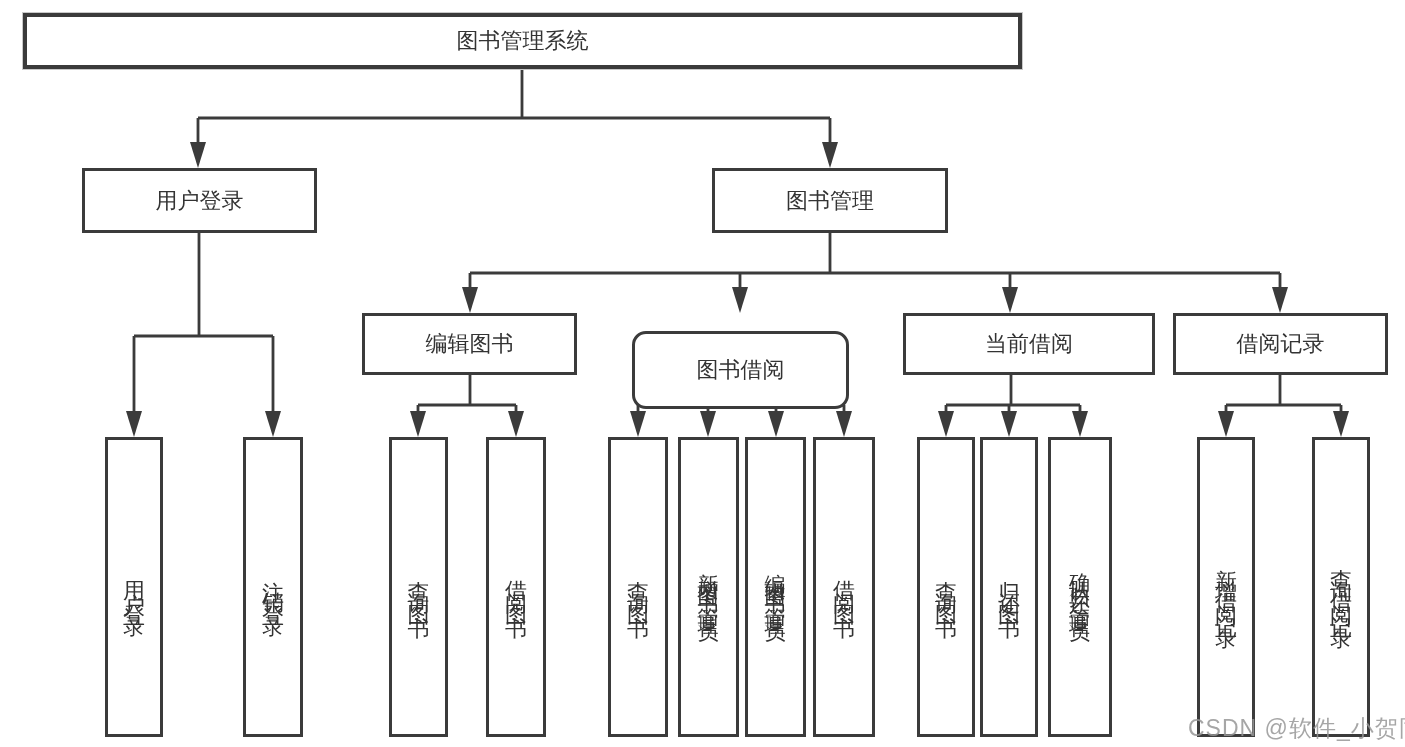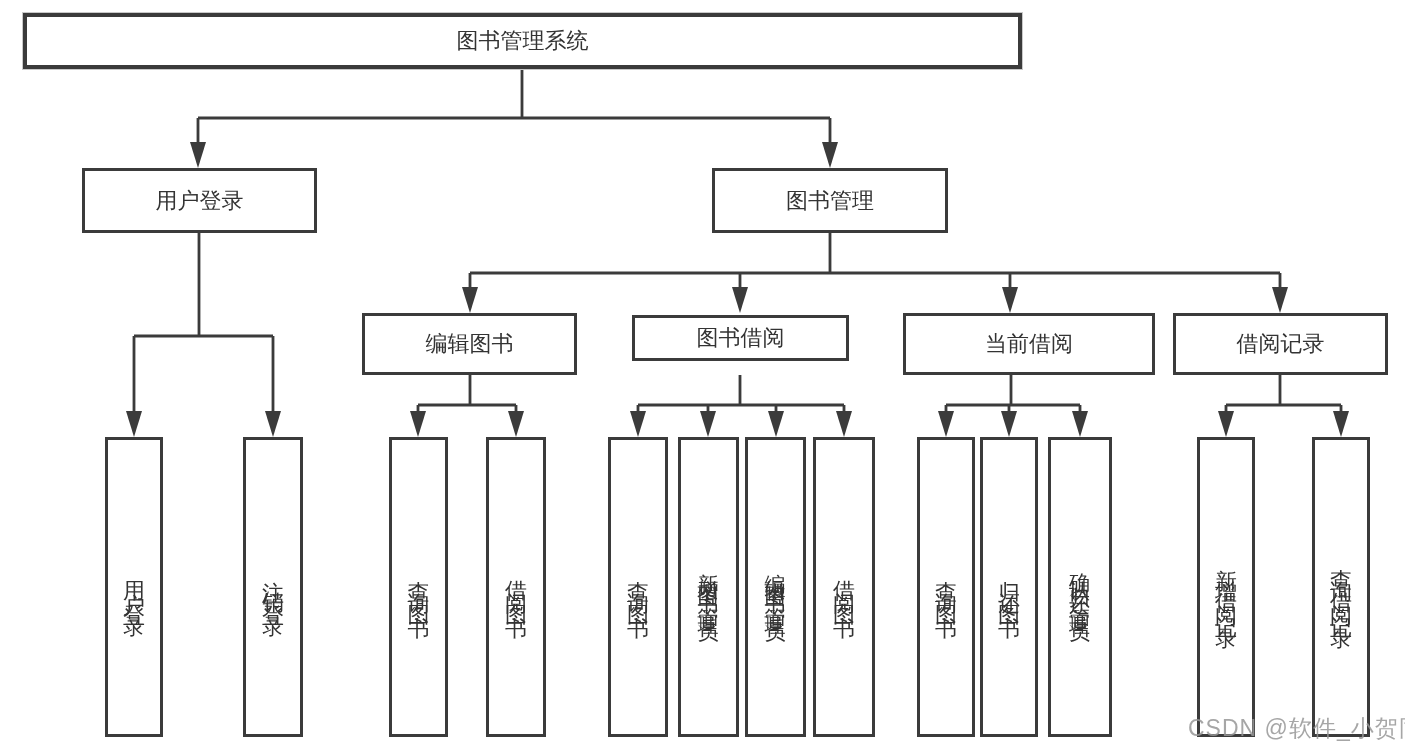--- a/index.html
+++ b/index.html
@@ -96,21 +96,21 @@
       <polygon points="1333,411 1349,411 1341,437"></polygon>
     </g>
   </svg>
 
   <div class="node root" style="left:23px; top:13px; width:999px; height:56px;">图书管理系统</div>
 
   <div class="node" style="left:82px; top:168px; width:235px; height:65px;">用户登录</div>
   <div class="node" style="left:712px; top:168px; width:236px; height:65px;">图书管理</div>
 
   <div class="node" style="left:362px; top:313px; width:215px; height:62px;">编辑图书</div>
-  <div class="node" style="left:632px; top:315px; width:217px; height:46px;">图书借阅</div>
+  <div class="node" style="left:632px; top:331px; width:217px; height:78px;border-radius:14px;">图书借阅</div>
   <div class="node" style="left:903px; top:313px; width:252px; height:62px;">当前借阅</div>
   <div class="node" style="left:1173px; top:313px; width:215px; height:62px;text-align:center;">借阅记录</div>
 
   <div class="node leaf" style="left:105px; top:437px; width:58px; height:300px;">用户登录</div>
   <div class="node leaf" style="left:243px; top:437px; width:60px; height:300px;">注销登录</div>
 
   <div class="node leaf" style="left:389px; top:437px; width:59px; height:300px;">查询图书</div>
   <div class="node leaf" style="left:486px; top:437px; width:60px; height:300px;">借阅图书</div>
 
   <div class="node leaf" style="left:608px; top:437px; width:60px; height:300px;">查询图书</div>

